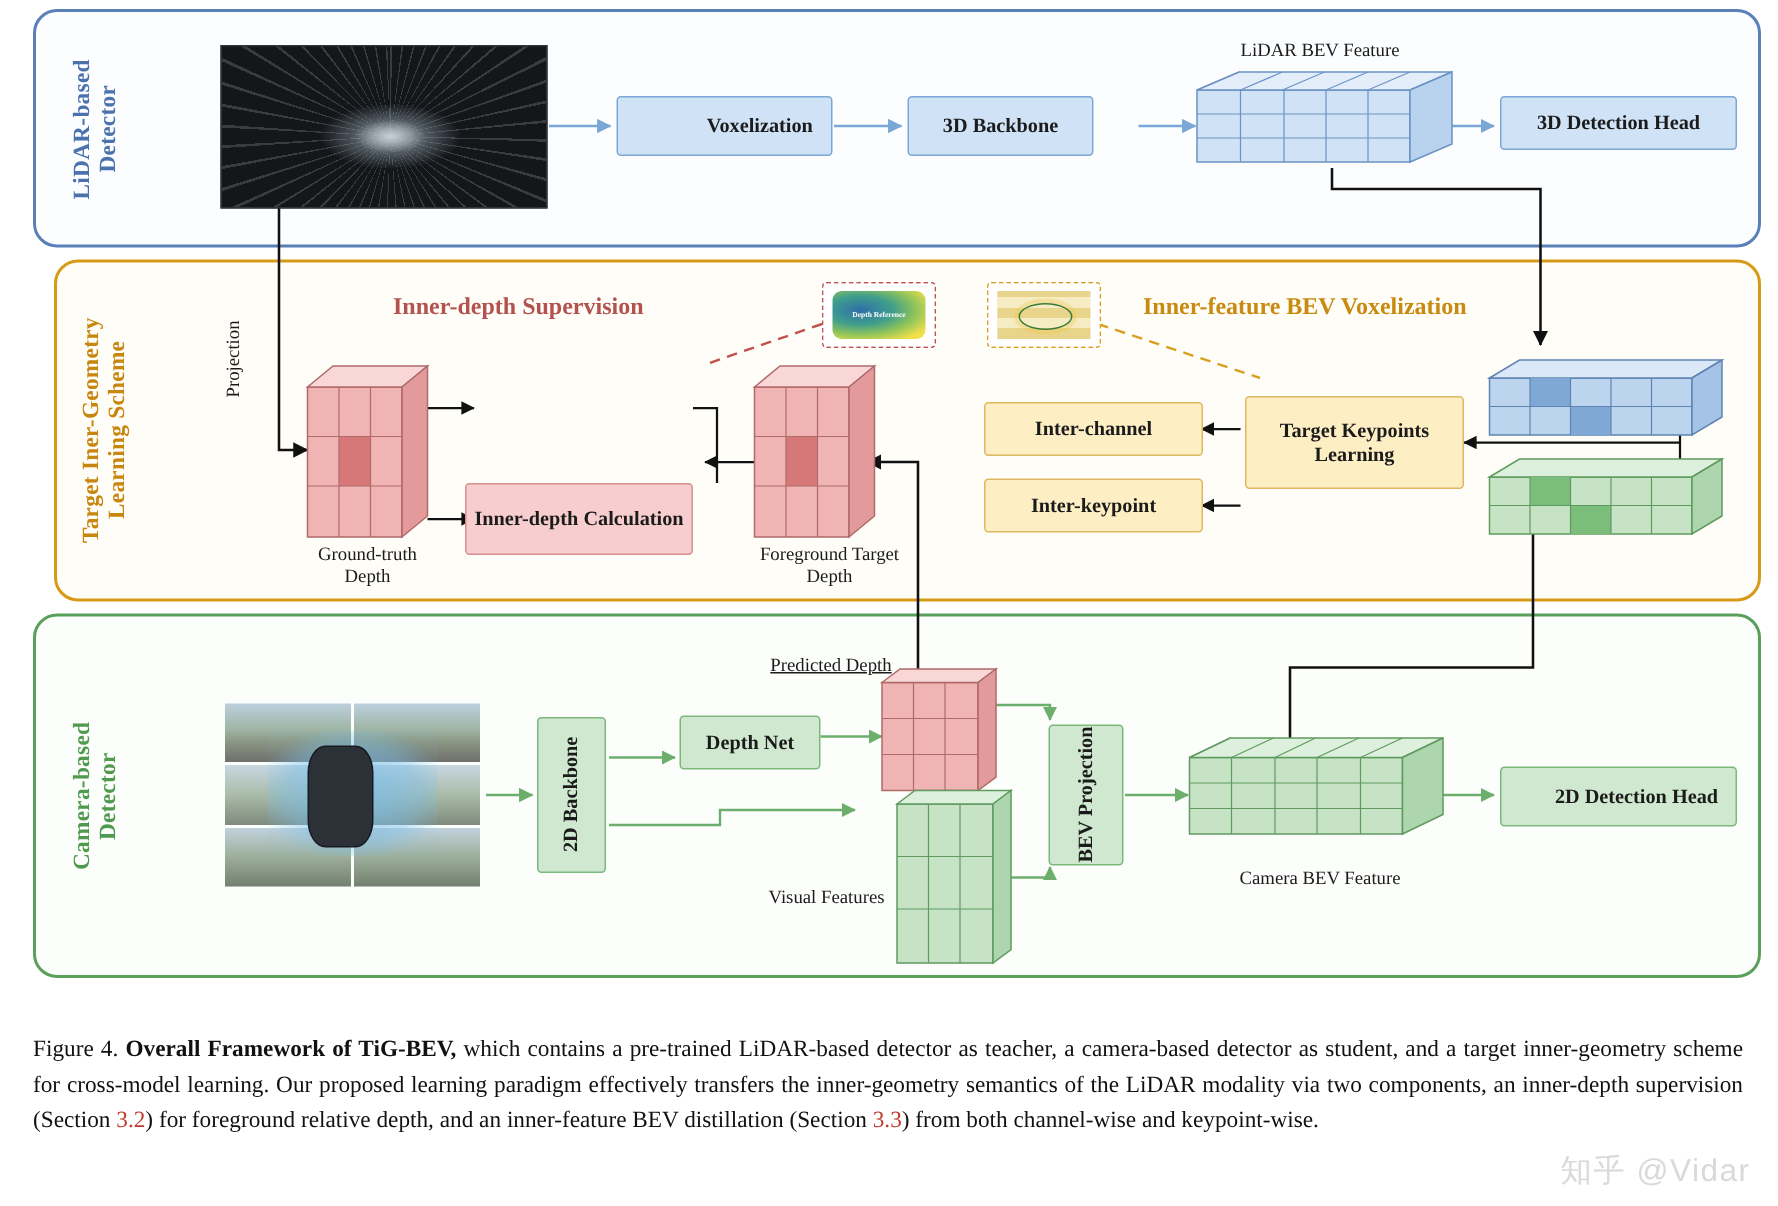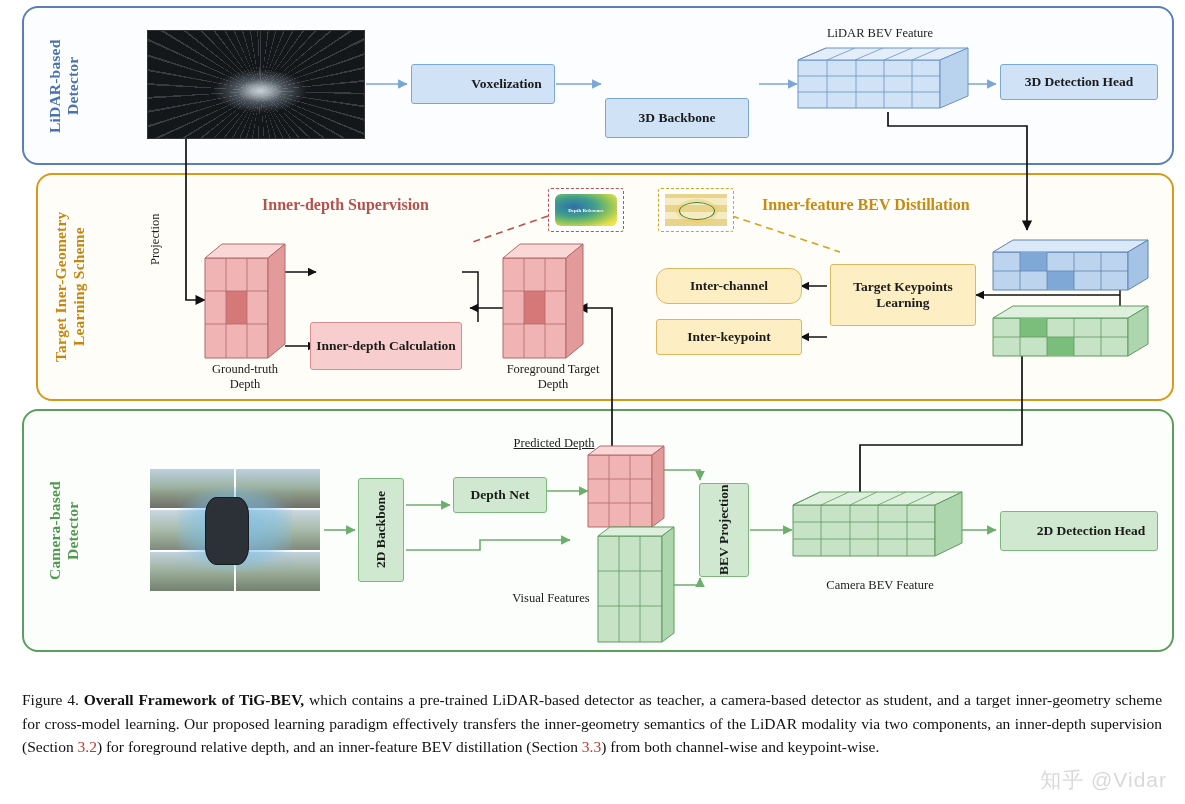--- a/index.html
+++ b/index.html
@@ -314,31 +314,31 @@
       </g>
     </g>
   </svg>
 
   <div class="panel-label lbl-lidar">LiDAR-based<br>Detector</div>
   <div class="panel-label lbl-target">Target Iner-Geometry<br>Learning Scheme</div>
   <div class="panel-label lbl-camera">Camera-based<br>Detector</div>
 
   <div class="lidarimg"></div>
   <div class="box box-blue" style="left:411px; top:64px; width:144px; height:40px;padding-left:47px;">Voxelization</div>
-  <div class="box box-blue" style="left:605px; top:64px; width:144px; height:40px;margin-top:34px;">3D Backbone</div>
+  <div class="box box-blue" style="left:605px; top:64px; width:124px; height:40px;">3D Backbone</div>
   <div class="box box-blue" style="left:1000px; top:64px; width:158px; height:36px;">3D Detection Head</div>
   <div class="small-label" style="left:795px; top:26px; width:170px;">LiDAR BEV Feature</div>
 
   <div class="heading-red" style="left:262px; top:196px;">Inner-depth Supervision</div>
-  <div class="heading-amber" style="left:762px; top:196px;">Inner-feature BEV Distillation</div>
+  <div class="heading-amber" style="left:762px; top:196px;">Inner-feature BEV Voxelization</div>
 
   <div class="box box-red" style="left:310px; top:322px; width:152px; height:48px;">
     <span>Inner-depth Calculation</span>
   </div>
-  <div class="box box-amber" style="left:656px; top:268px; width:146px; height:36px;border-radius:12px;">Inter-channel</div>
+  <div class="box box-amber" style="left:656px; top:268px; width:146px; height:36px;">Inter-channel</div>
   <div class="box box-amber" style="left:656px; top:319px; width:146px; height:36px;">Inter-keypoint</div>
   <div class="box box-amber" style="left:830px; top:264px; width:146px; height:62px;">
     <span>Target Keypoints Learning</span>
   </div>
 
   <div class="small-label" style="left:180px; top:362px; width:130px;">Ground-truth<br>Depth</div>
   <div class="small-label" style="left:478px; top:362px; width:150px;">Foreground Target<br>Depth</div>
   <div class="rot-label" style="left:148px; top:205px; height:60px;">Projection</div>
 
   <div class="depth-ref">

